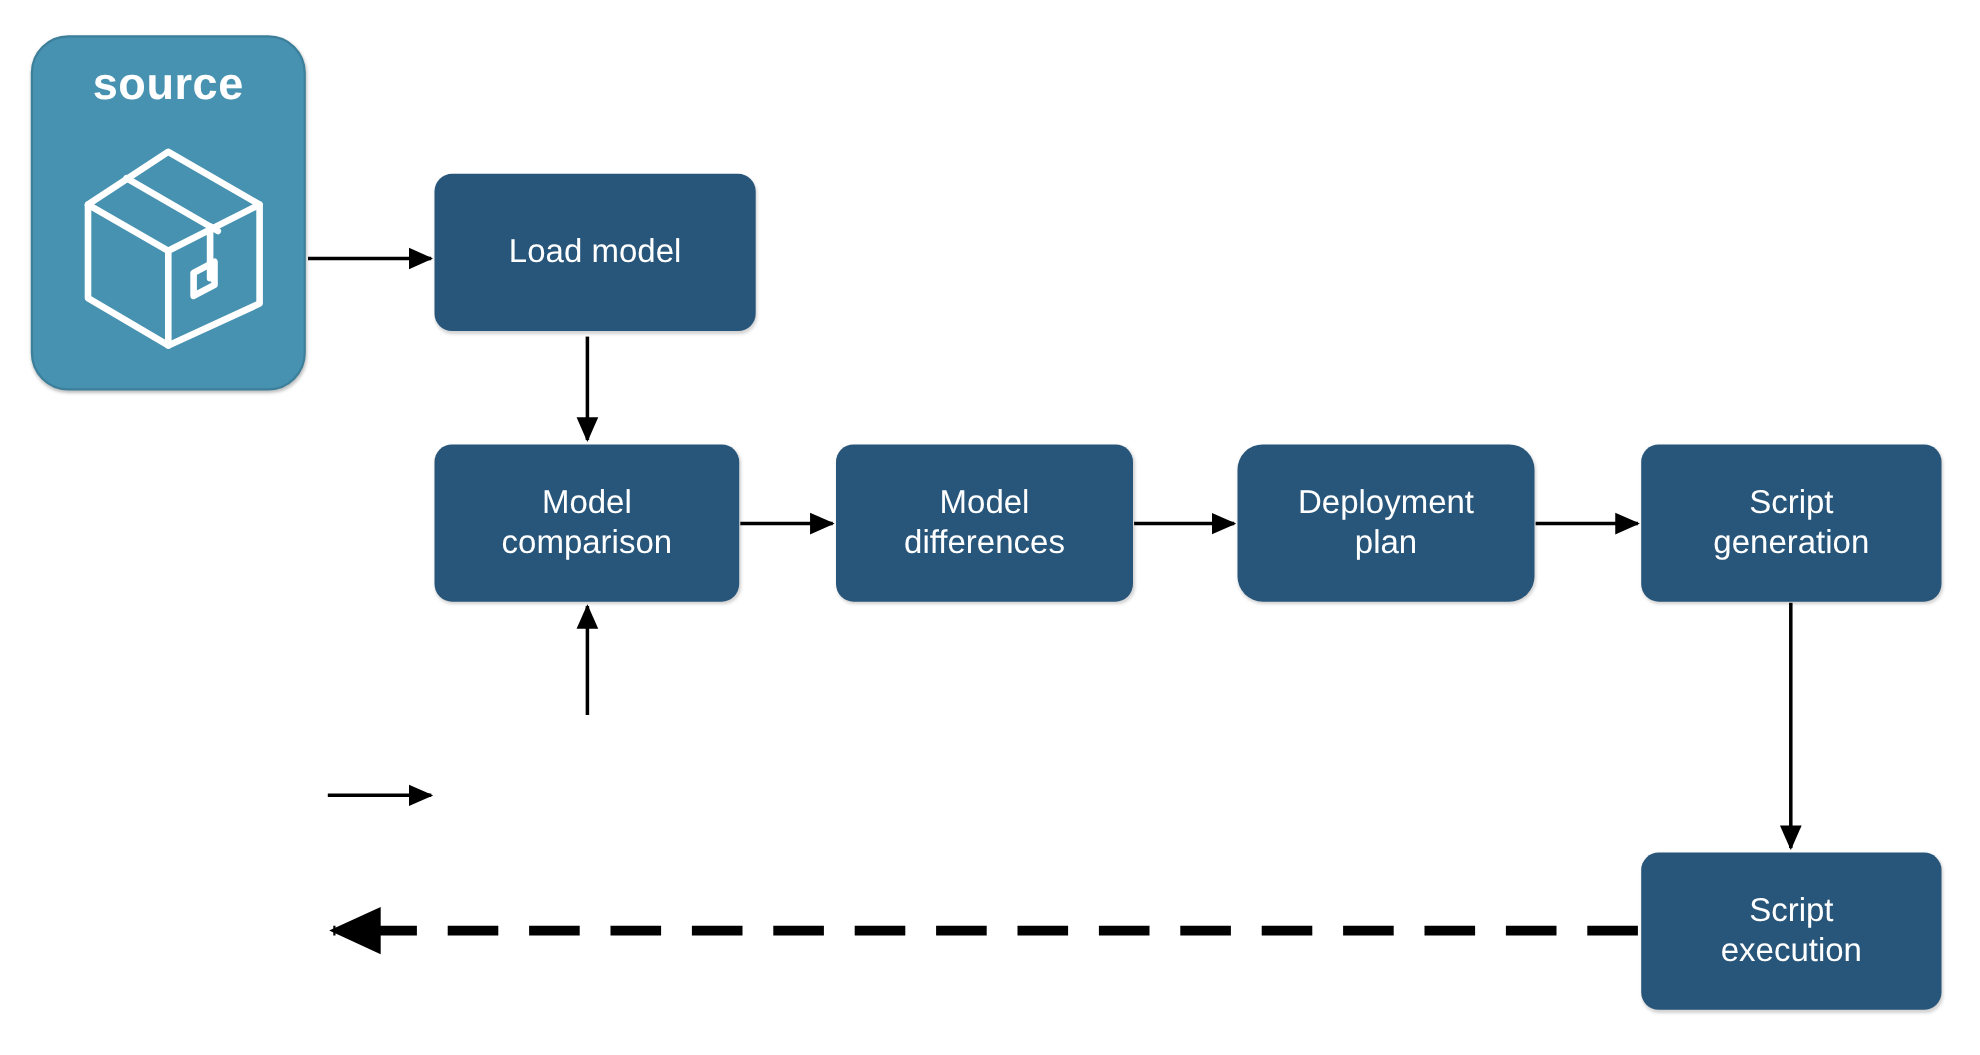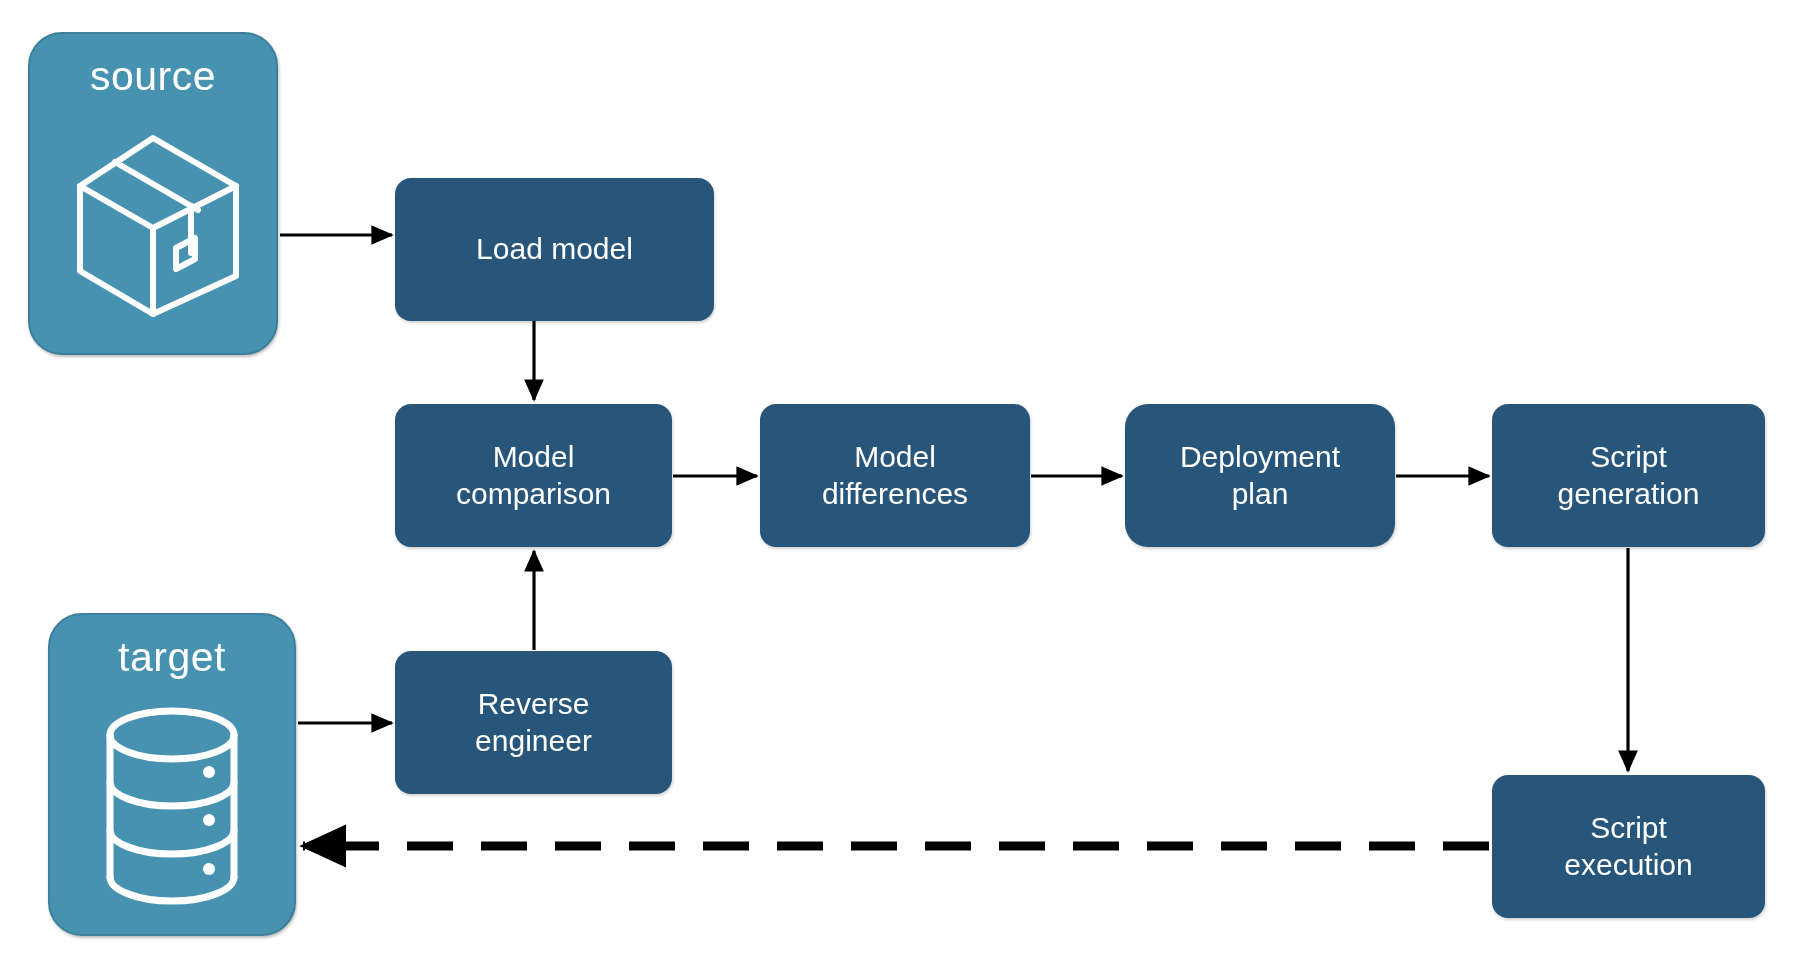--- a/index.html
+++ b/index.html
@@ -29,21 +29,21 @@
     border: 2px solid #3c7f9b;
     border-radius: 34px;
     box-sizing: border-box;
     display: flex;
     flex-direction: column;
     align-items: center;
     box-shadow: 1px 2px 3px rgba(0,0,0,0.25);
   }
   .endpoint-title {
     color: #ffffff;
-    font-weight: normal;
+    font-weight: bold;
     font-size: 41px;
     letter-spacing: 0.5px;
     line-height: 1;
     margin-top: 22px;
     user-select: none;
   }
   .endpoint-icon {
     flex: 1;
     display: flex;
     align-items: center;
@@ -114,38 +114,22 @@
         <path d="M95 100 L95 186"></path>
 
         <path d="M57 34 L140 82"></path>
         <path d="M133 125 L133 78"></path>
 
         <path d="M118 120 L137 110 L137 131 L118 141 Z"></path>
       </svg>
     </div>
   </div>
 
-  <div class="endpoint" style="left:48px; top:613px; width:248px; height:323px;">
-    <div class="endpoint-title">target</div>
-    <div class="endpoint-icon">
-      <svg width="152" height="200" viewBox="0 0 152 200" fill="none" stroke="#ffffff" stroke-width="7" stroke-linejoin="round" stroke-linecap="round">
-        <ellipse cx="76" cy="29" rx="62" ry="24"></ellipse>
-        <path d="M14 29 L14 171"></path>
-        <path d="M138 29 L138 171"></path>
-        <path d="M14 171 C14 184 41 195 76 195 C111 195 138 184 138 171"></path>
-        <path d="M14 76 C14 89 41 100 76 100 C111 100 138 89 138 76"></path>
-        <path d="M14 124 C14 137 41 148 76 148 C111 148 138 137 138 124"></path>
-        <circle cx="113" cy="66" r="6" fill="#ffffff" stroke="none"></circle>
-        <circle cx="113" cy="114" r="6" fill="#ffffff" stroke="none"></circle>
-        <circle cx="113" cy="163" r="6" fill="#ffffff" stroke="none"></circle>
-      </svg>
-    </div>
-  </div>
 
-  <div class="pbox" style="left:395px; top:178px; width:319px; height:143px;">
+  <div class="pbox" style="left:395px; top:158px; width:292px; height:143px;">
     <span>Load model</span>
   </div>
 
   <div class="pbox" style="left:395px; top:404px; width:277px; height:143px;">
     <span>Model
 comparison</span>
   </div>
 
   <div class="pbox" style="left:760px; top:404px; width:270px; height:143px;">
     <span>Model
@@ -155,23 +139,19 @@
   <div class="pbox" style="left:1125px; top:404px; width:270px; height:143px;border-radius:23px;">
     <span>Deployment
 plan</span>
   </div>
 
   <div class="pbox" style="left:1492px; top:404px; width:273px; height:143px;">
     <span>Script
 generation</span>
   </div>
 
-  <div class="pbox" style="left:395px; top:651px; width:277px; height:143px;">
-    <span>Reverse
-engineer</span>
-  </div>
 
   <div class="pbox" style="left:1492px; top:775px; width:273px; height:143px;">
     <span>Script
 execution</span>
   </div>
 
 </div>
 
 </body></html>

